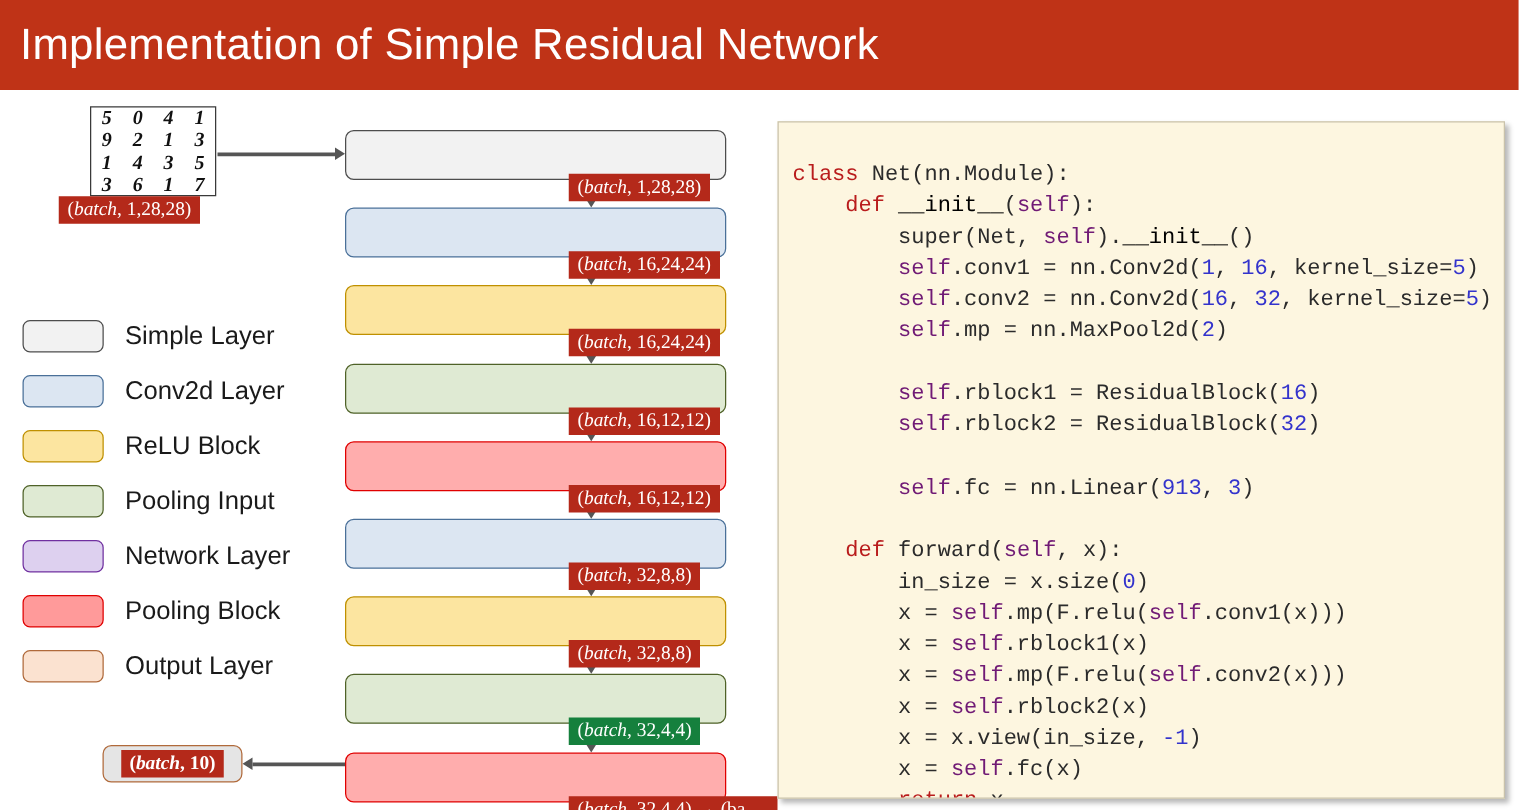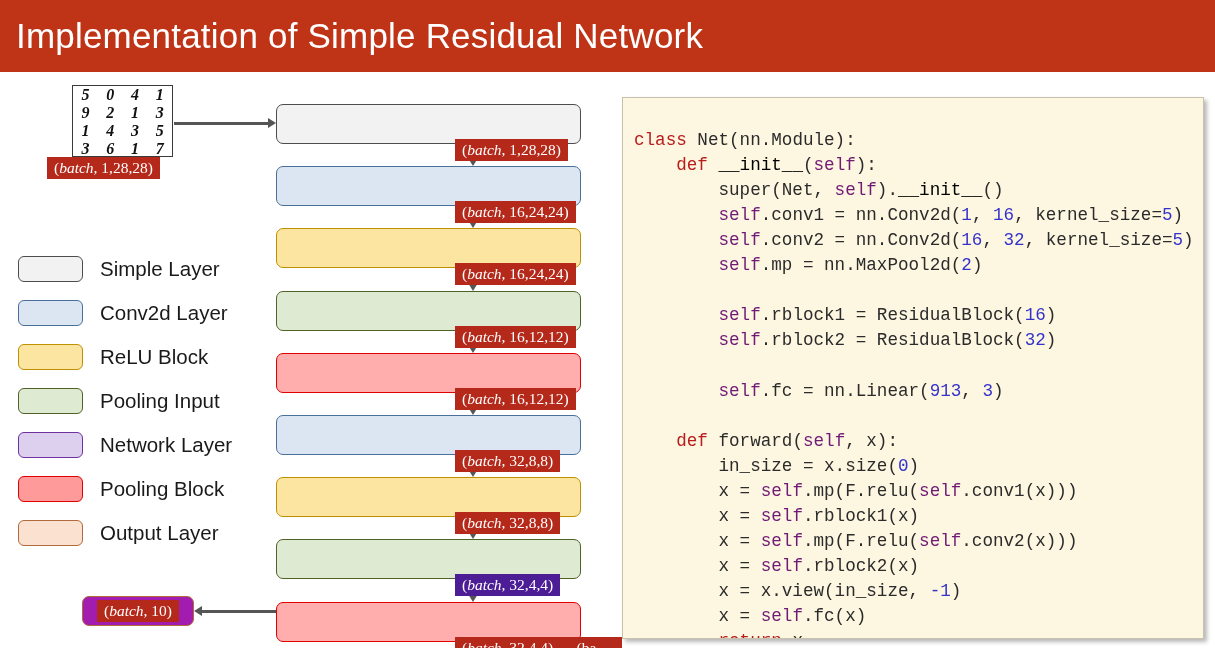--- a/index.html
+++ b/index.html
@@ -168,29 +168,29 @@
       <div class="vhead" style="left: 467.7px; top: 593.6px;"></div>
       <div class="blk lyr" style="top: 601.6px; background: rgb(255, 173, 173); border-color: rgb(224, 0, 0);"></div>
       <div class="varrow" style="left: 472px; top: 641.6px; height: 14.2px;"></div>
       <div class="tag" style="top: 139px; left: 455px; background: rgb(180, 41, 26);">(<i>batch</i>, 1,28,28)</div>
       <div class="tag" style="top: 201.2px; left: 455px; background: rgb(180, 41, 26);">(<i>batch</i>, 16,24,24)</div>
       <div class="tag" style="top: 263.4px; left: 455px; background: rgb(180, 41, 26);">(<i>batch</i>, 16,24,24)</div>
       <div class="tag" style="top: 325.6px; left: 455px; background: rgb(180, 41, 26);">(<i>batch</i>, 16,12,12)</div>
       <div class="tag" style="top: 387.8px; left: 455px; background: rgb(180, 41, 26);">(<i>batch</i>, 16,12,12)</div>
       <div class="tag" style="top: 450px; left: 455px; background: rgb(180, 41, 26);">(<i>batch</i>, 32,8,8)</div>
       <div class="tag" style="top: 512.2px; left: 455px; background: rgb(180, 41, 26);">(<i>batch</i>, 32,8,8)</div>
-      <div class="tag" style="top: 574.4px; left: 455px; background: #4c1d95;">(<i>batch</i>, 32,4,4)</div>
+      <div class="tag" style="top: 574.4px; left: 455px; background: #15803d;">(<i>batch</i>, 32,4,4)</div>
       <div class="tag" style="top: 636.6px; left: 455px; background: rgb(180, 41, 26); width: 167px; text-align: left;">(<i>batch</i>, 32,4,4) → (ba</div>
       <div class="harrow" style="left: 174px; top: 122px; width: 94px;"></div>
       <div class="hhead-r" style="left: 268px; top: 117.7px;"></div>
       <div class="harrow" style="left: 202px; top: 610px; width: 74px;"></div>
       <div class="hhead-l" style="left: 194px; top: 605.7px;"></div>
     </div>
 
-  <div id="outbox" style="background: #a21caf; border-color: rgb(176, 106, 59);">
+  <div id="outbox" style="background: #e5e5e5; border-color: rgb(176, 106, 59); font-weight: bold;">
     <span class="tag">(<i>batch</i>, 10)</span>
   </div>
 
   <div id="legend">
       <div class="leg-row">
         <div class="leg-sw" style="background: rgb(242, 242, 242); border-color: rgb(77, 77, 77);"></div>
         <div class="leg-lb">Simple Layer</div>
       </div>
       <div class="leg-row">
         <div class="leg-sw" style="background: rgb(220, 230, 242); border-color: rgb(74, 112, 153);"></div>

